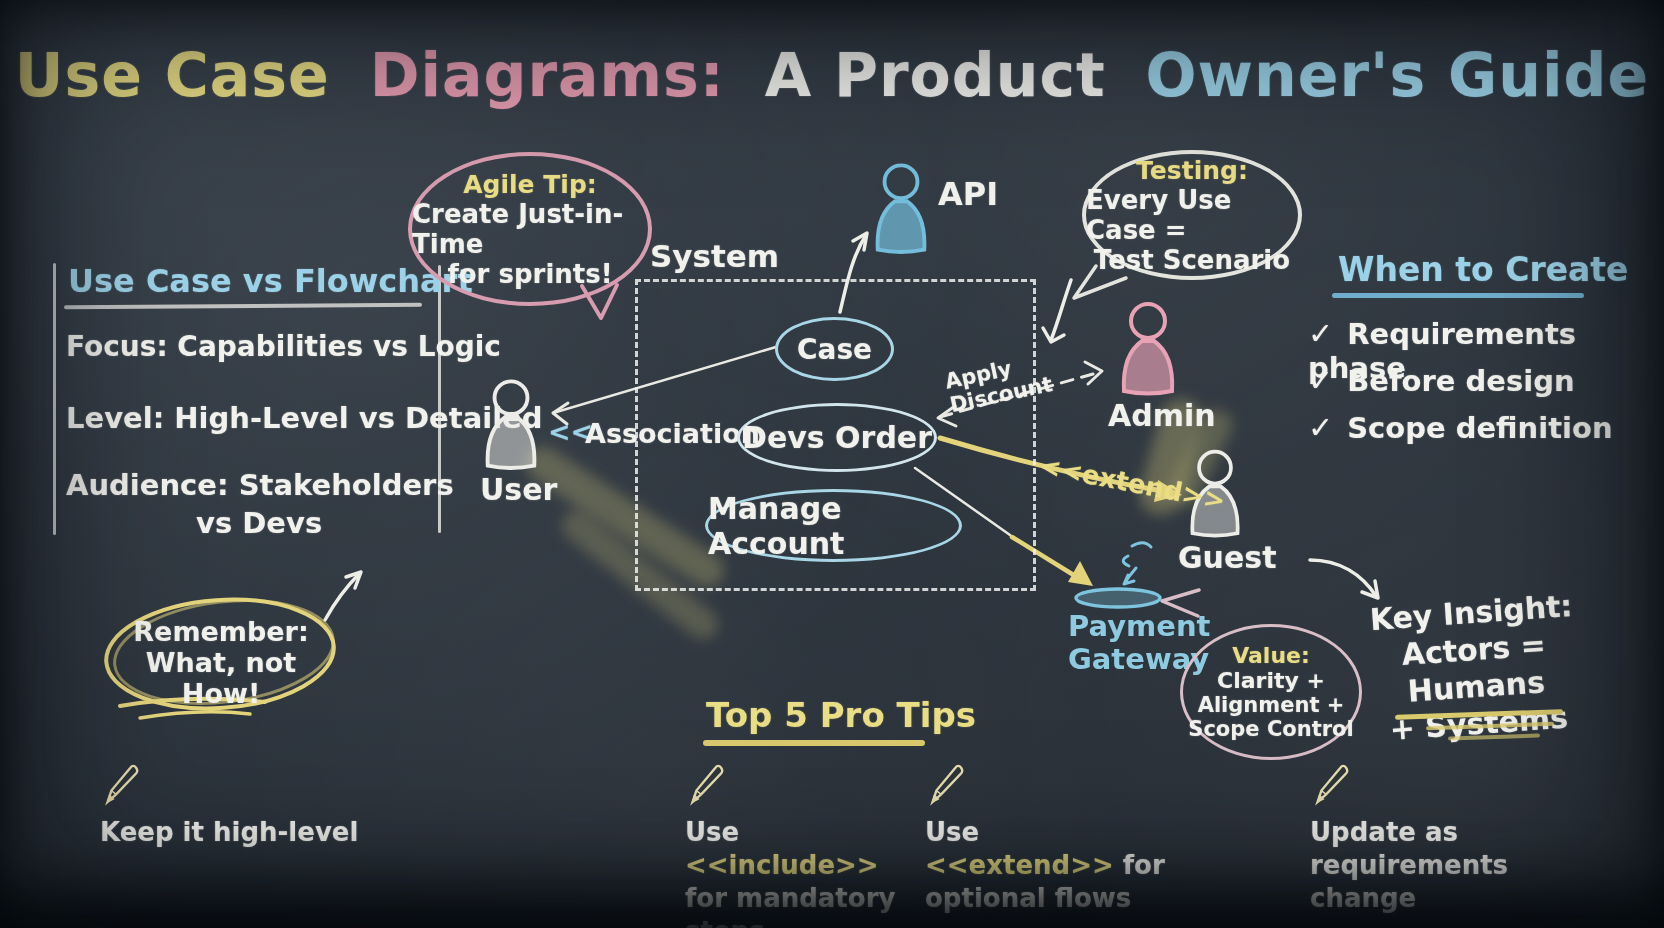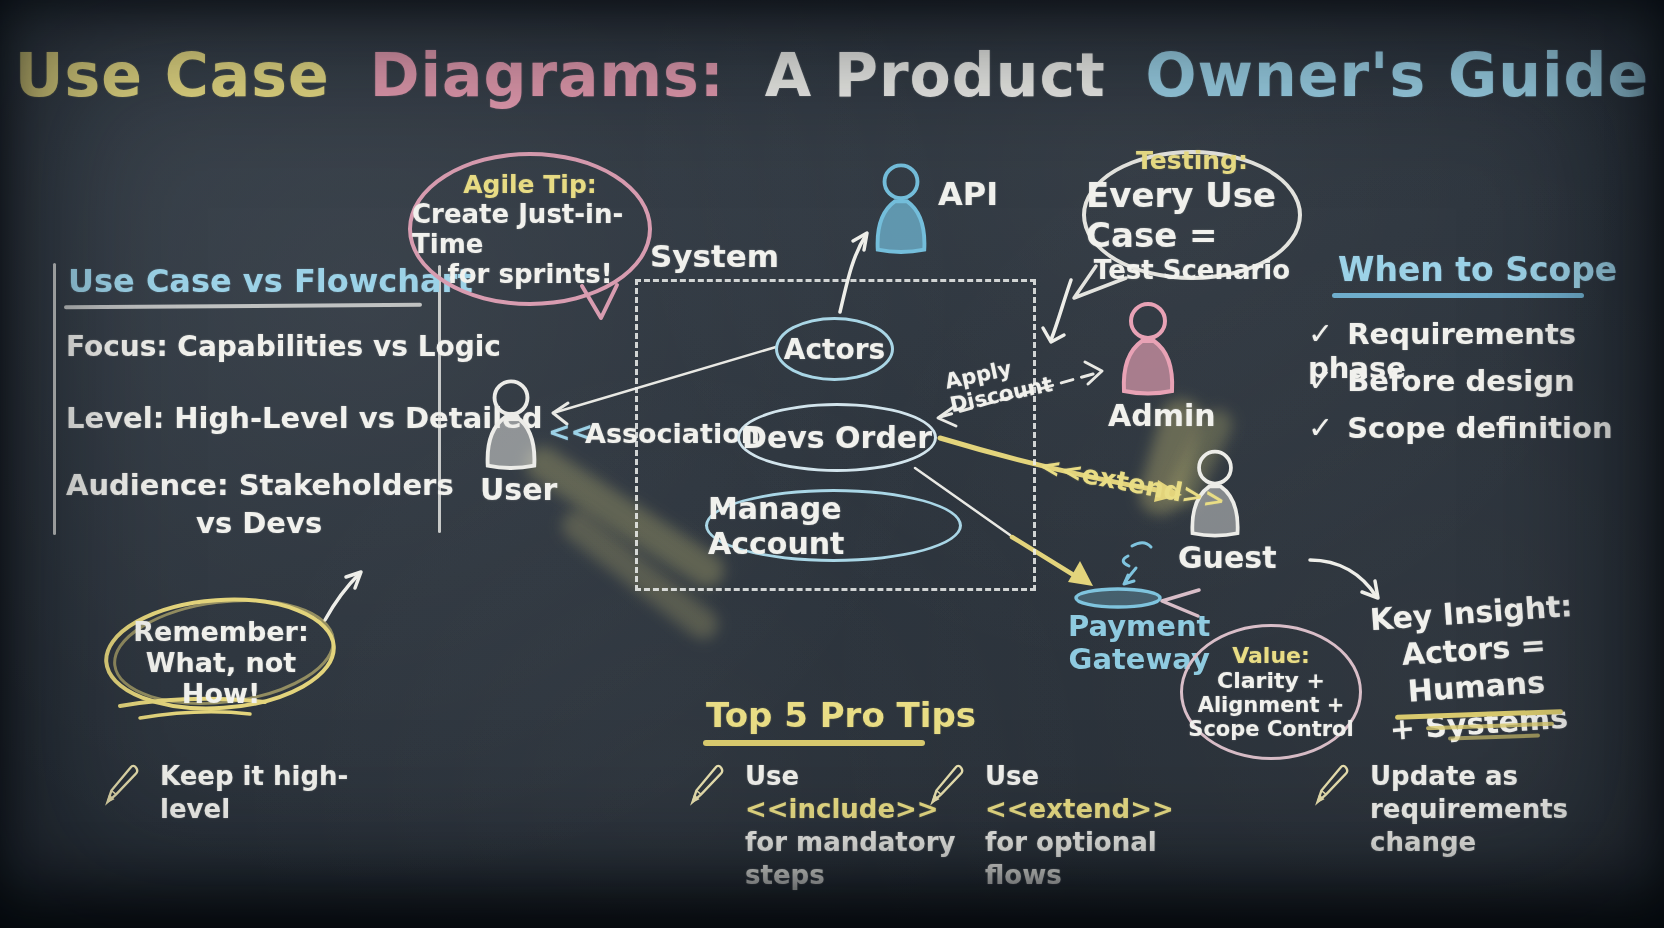--- a/index.html
+++ b/index.html
@@ -31,21 +31,21 @@
   .title span{margin-right:18px;}
   .title span:last-child{margin-right:0;}
   .vline{width:3px;background:rgba(238,238,234,0.8);border-radius:2px;z-index:3;}
   .hr{height:4px;background:rgba(238,238,234,0.75);border-radius:2px;z-index:3;}
   .oval{
     display:flex;align-items:center;justify-content:center;border-radius:50%;
     font-size:29px;font-weight:bold;z-index:4;
   }
   .bubble{border-radius:50%;z-index:4;display:flex;flex-direction:column;align-items:center;justify-content:center;}
   .smudge{position:absolute;z-index:1;filter:blur(7px);border-radius:20px;}
-  .tipItem{display:flex;gap:22px;z-index:4;}
+  .tipItem{display:flex;gap:10px;z-index:4;flex-direction:column;}
   .tipText{font-size:26px;font-weight:bold;line-height:33px;}
   .check{font-size:30px;font-weight:bold;margin-right:14px;}
   svg{overflow:visible;}
 </style>
 </head>
 <body>
 
 <div class="board">
 
   <div class="smudge" style="left:510px;top:500px;width:230px;height:34px;background:rgba(232,220,130,0.26);transform:rotate(33deg);"></div>
@@ -119,29 +119,29 @@
     <div class="chalk bold" style="font-size:26px;">for sprints!</div>
   </div>
 
   <div class="abs ctr" style="left:105px;top:616px;width:232px;z-index:4;">
     <div class="chalk bold" style="font-size:27px;">Remember:</div>
     <div class="chalk bold" style="font-size:27px;">What, not How!</div>
   </div>
 
   <div class="abs bubble" style="left:1082px;top:150px;width:212px;height:122px;border:4px solid #e4e4df;">
     <div class="yellow bold" style="font-size:25px;">Testing:</div>
-    <div class="chalk bold" style="font-size:34px;">Every Use Case =</div>
+    <div class="chalk bold" style="font-size:26px;">Every Use Case =</div>
     <div class="chalk bold" style="font-size:26px;">Test Scenario</div>
   </div>
 
   <div class="abs chalk bold" style="left:650px;top:238px;font-size:31px;z-index:3;">System</div>
   <div class="abs" style="left:635px;top:279px;width:395px;height:306px;border:3px dashed rgba(238,240,238,0.85);z-index:2;"></div>
 
   <div class="abs oval chalk" style="left:775px;top:317px;width:113px;height:58px;border:3.5px solid #a9d6e6;font-size:28px;">
-    <span>Actors</span>
+    <span>Case</span>
   </div>
   <div class="abs oval chalk" style="left:737px;top:403px;width:194px;height:63px;border:3.5px solid #d2e4ec;font-size:30px;">
     <span>Devs Order</span>
   </div>
   <div class="abs oval chalk" style="left:705px;top:489px;width:251px;height:67px;border:3.5px solid #a9d6e6;font-size:30px;">
     <span>Manage Account</span>
   </div>
 
   <svg class="abs" width="62" height="94" viewBox="0 0 64 96" style="left:870px;top:160px;z-index:3;">
     <circle cx="32" cy="22" r="17" fill="none" stroke="#74bedb" stroke-width="4"></circle>
@@ -169,42 +169,42 @@
 
   <span class="abs blue bold" style="left:548px;top:416px;font-size:27px;z-index:3;">&lt;&lt;</span>
   <span class="abs chalk bold" style="left:585px;top:418px;font-size:27px;z-index:3;">Association</span>
   <div class="abs chalk bold" style="left:946px;top:352px;width:170px;font-size:21px;transform:rotate(-12deg);z-index:3;">Apply Discount</div>
   <div class="abs yellow bold" style="left:1038px;top:468px;font-size:26px;transform:rotate(11deg);z-index:3;">&lt;&lt;extend&gt;&gt;</div>
 
   <svg class="abs" width="108" height="70" viewBox="0 0 108 70" style="left:1066px;top:540px;z-index:3;">
     <ellipse cx="52" cy="58" rx="42" ry="9" fill="rgba(127,196,222,0.3)" stroke="#7fc4de" stroke-width="3.5"></ellipse>
     <path d="M66 6 q12 -7 19 1 M62 16 q-10 5 1 10 M70 28 q-7 8 -12 16 M58 44 l10 -3 m-10 3 l4 -9" fill="none" stroke="#7fc4de" stroke-width="3" stroke-linecap="round"></path>
   </svg>
-  <div class="abs bold" style="left:1068px;top:610px;font-size:29px;color:#8fcbe0;line-height:33px;z-index:3;text-align:center;">
+  <div class="abs bold" style="left:1068px;top:610px;font-size:29px;color:#8fcbe0;line-height:33px;z-index:3;">
     <div>Payment</div>
     <div>Gateway</div>
   </div>
 
   <div class="abs bubble" style="left:1180px;top:624px;width:176px;height:130px;border:3.5px solid #d9bec8;">
     <div class="yellow bold" style="font-size:22px;">Value:</div>
     <div class="chalk bold" style="font-size:22px;">Clarity +</div>
     <div class="chalk bold" style="font-size:21px;">Alignment +</div>
     <div class="chalk bold" style="font-size:21px;">Scope Control</div>
   </div>
 
   <div class="abs ctr" style="left:1360px;top:594px;width:230px;transform:rotate(-4deg);z-index:3;">
     <div class="chalk bold" style="font-size:30px;line-height:37px;">Key Insight:</div>
     <div class="chalk bold" style="font-size:30px;line-height:37px;">Actors = Humans</div>
     <div class="chalk bold" style="font-size:30px;line-height:37px;">+ Systems</div>
   </div>
   <div class="abs" style="left:1395px;top:712px;width:168px;height:5px;background:#d9ca6e;border-radius:3px;transform:rotate(-2deg);z-index:3;"></div>
   <div class="abs" style="left:1426px;top:724px;width:128px;height:4px;background:rgba(217,202,110,0.8);border-radius:3px;transform:rotate(-2deg);z-index:3;"></div>
   <div class="abs" style="left:1448px;top:735px;width:92px;height:4px;background:rgba(217,202,110,0.65);border-radius:3px;transform:rotate(-2deg);z-index:3;"></div>
 
-  <div class="abs blue bold" style="left:1338px;top:250px;font-size:33px;z-index:3;">When to Scope</div>
+  <div class="abs blue bold" style="left:1338px;top:250px;font-size:33px;z-index:3;">When to Create</div>
   <div class="abs" style="left:1332px;top:293px;width:252px;height:5px;background:#6faecd;border-radius:3px;z-index:3;"></div>
   <div class="abs chalk bold" style="left:1308px;top:316px;font-size:29px;z-index:3;">
     <span class="check">✓</span><span>Requirements phase</span>
   </div>
   <div class="abs chalk bold" style="left:1308px;top:363px;font-size:29px;z-index:3;">
     <span class="check">✓</span><span>Before design</span>
   </div>
   <div class="abs chalk bold" style="left:1308px;top:410px;font-size:29px;z-index:3;">
     <span class="check">✓</span><span>Scope definition</span>
   </div>

